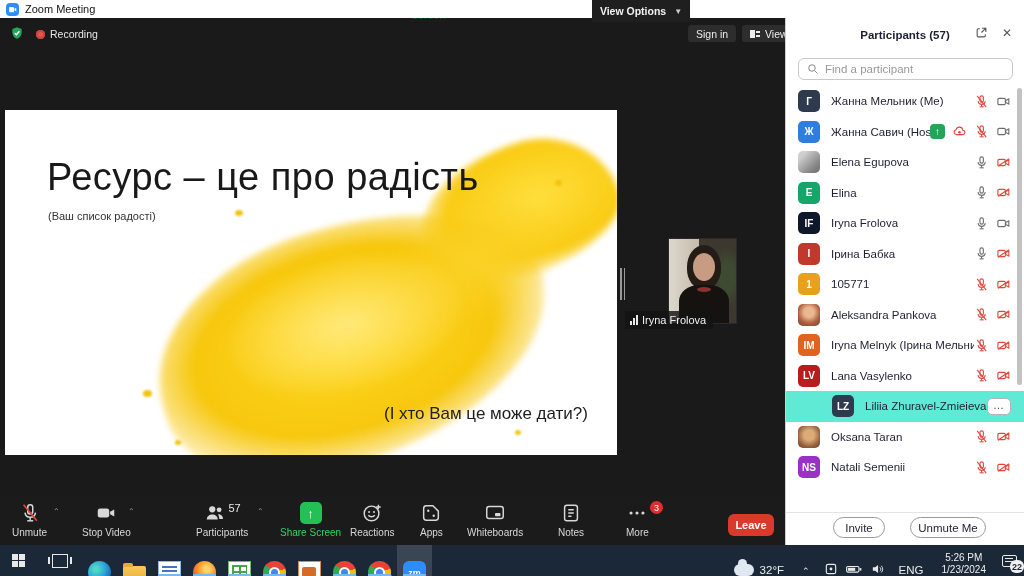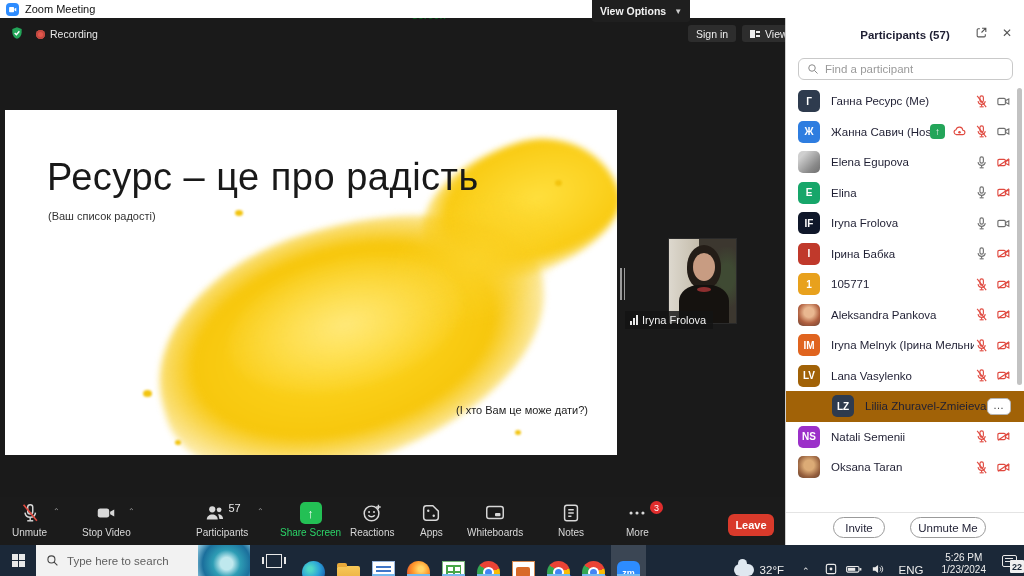--- a/index.html
+++ b/index.html
@@ -29,21 +29,21 @@
   #signin-btn { left:688px; }
   #view-btn { left:742px; }
   .view-glyph { width:10px; height:8px; position:relative; }
   .view-glyph::before { content:""; position:absolute; left:0; top:0; width:5px; height:8px; background:#ededed; }
   .view-glyph::after { content:""; position:absolute; left:6px; top:1px; width:4px; height:2px; background:#ededed; box-shadow:0 4px 0 #ededed; }
 
   
   #slide { left:5px; top:110px; width:612px; height:345px; background:#fff; overflow:hidden; }
   #slide-title { position:absolute; left:42px; top:46px; font-size:38px; color:#191919; letter-spacing:0.5px; }
   #slide-subtitle { position:absolute; left:43px; top:100px; font-size:11px; color:#333; }
-  #slide-footer { position:absolute; right:29px; top:294px; font-size:11px; color:#1d1d1d; }
+  #slide-footer { position:absolute; right:29px; top:294px; font-size:17px; color:#1d1d1d; }
   #splash { position:absolute; left:130px; top:30px; width:475px; height:330px; }
   .blob { position:absolute; filter:blur(3px); }
   .b1 { right:-10px; top:5px; width:200px; height:130px; background:radial-gradient(ellipse at 60% 45%, #ffdf3d 0%, #f9cb13 55%, rgba(249,203,19,0) 78%); border-radius:58% 42% 55% 45% / 48% 60% 40% 52%; transform:rotate(-18deg); }
   .b2 { left:18px; top:85px; width:400px; height:235px; background:radial-gradient(ellipse at 48% 48%, #ffd926 0%, #f7c70d 52%, rgba(247,199,13,0) 80%); border-radius:48% 52% 60% 40% / 55% 45% 58% 42%; transform:rotate(-16deg); }
   .b3 { left:90px; top:120px; width:240px; height:130px; background:radial-gradient(ellipse, #ffe878 0%, rgba(255,232,120,0) 75%); border-radius:50%; transform:rotate(-14deg); }
   .b4 { left:250px; top:60px; width:180px; height:120px; background:radial-gradient(ellipse, #fbd227 0%, rgba(251,210,39,0) 72%); border-radius:45% 55% 50% 50%/60% 40% 55% 45%; transform:rotate(-22deg); }
   .speck { position:absolute; background:#f2c40f; border-radius:50%; filter:blur(1px); }
 
   
   #pane-handle { left:620px; top:268px; width:6px; height:32px; display:flex; gap:2px; }
@@ -71,21 +71,21 @@
 
   
   #panel { left:785px; top:18px; width:239px; height:527px; background:#fff; border-left:1px solid #d0d0d0; z-index:20; }
   #panel-header { position:absolute; left:0; top:7px; width:100%; height:20px; display:flex; align-items:center; }
   #panel-title { position:absolute; left:0; width:100%; text-align:center; font-size:11.5px; font-weight:bold; color:#1f1f33; }
   #popout-icon { position:absolute; right:36px; top:1px; color:#555; }
   #panel-close { position:absolute; right:12px; top:1px; color:#555; font-size:12px; }
   #search-box { position:absolute; left:12px; top:40px; width:215px; height:22px; border:1px solid #c9c9c9; border-radius:6px; display:flex; align-items:center; padding:0 8px; gap:6px; color:#9a9a9a; font-size:11.5px; }
   #plist { position:absolute; left:0; top:68px; width:239px; }
   .prow { height:30.5px; display:flex; align-items:center; padding:0 14px 0 12px; position:relative; }
-  .prow.hovered { background:#a16207;padding-left:46px; }
+  .prow.hovered { background:#5eead4;padding-left:46px; }
   .pavatar { width:22px; height:22px; border-radius:5px; color:#fff; font-size:10px; font-weight:bold; display:flex; align-items:center; justify-content:center; flex:none; }
   .pavatar.photo1 { background:linear-gradient(135deg,#cfcfcf 20%,#8a8a8a 70%,#6f6f6f); }
   .pavatar.photo2 { background:radial-gradient(circle at 50% 38%, #e9b790 28%, #b06040 62%, #6f4434); }
   .pavatar.photo3 { background:radial-gradient(circle at 50% 42%, #dcab76 30%, #96603e 68%, #6b4530); }
   .pname { margin-left:11px; font-size:11.5px; color:#1f1f33; white-space:nowrap; overflow:hidden; flex:1; }
   .picons { display:flex; align-items:center; gap:7px; flex:none; }
   .pi { width:15px; height:15px; }
   .gray { color:#6f6f6f; }
   .red { color:#e0493f; }
   .green-share { width:15px; height:15px; background:#23a559; border-radius:4px; color:#fff; font-size:10px; font-weight:bold; display:flex; align-items:center; justify-content:center; }
@@ -131,21 +131,21 @@
   .tray-txt { color:#eee; font-size:11.5px; }
   .cloud-ic { width:20px; height:12px; background:#dfe8f0; border-radius:8px; position:relative; margin-right:6px; }
   .cloud-ic::before { content:""; position:absolute; left:4px; top:-5px; width:9px; height:9px; border-radius:50%; background:#dfe8f0; }
   #tray-chev { color:#eee; font-size:9px; margin:0 10px 0 18px; }
   .tray-ic { margin:0 4px; display:flex; align-items:center; }
   #tray-lang { margin:0 10px; }
   #tray-clock { text-align:center; color:#eee; font-size:10px; line-height:12px; margin:0 8px; }
   #notif-area { position:relative; width:30px; height:31px; display:flex; align-items:center; justify-content:center; }
   .notif-ic { width:15px; height:12px; border:1.5px solid #e8e8e8; border-radius:2px; position:relative; }
   .notif-ic::before { content:""; position:absolute; left:2px; top:2px; width:8px; height:1.5px; background:#e8e8e8; box-shadow:0 3px 0 #e8e8e8; }
-  .notif-badge { position:absolute; right:0px; bottom:3px; min-width:14px; height:13px; border-radius:1px; background:#f0f0f0; color:#1b2838; font-size:9px; font-weight:bold; display:flex; align-items:center; justify-content:center; padding:0 2px; }
+  .notif-badge { position:absolute; right:0px; bottom:3px; min-width:14px; height:13px; border-radius:6px; background:#f0f0f0; color:#1b2838; font-size:9px; font-weight:bold; display:flex; align-items:center; justify-content:center; padding:0 2px; }
 </style>
 </head>
 <body>
 
 <div id="stage">
 
   <div class="abs" id="titlebar">
     <span class="zm-app-icon">
       <svg viewBox="0 0 24 24">
           <path fill="#fff" d="M3 7a2 2 0 0 1 2-2h9a2 2 0 0 1 2 2v10a2 2 0 0 1-2 2H5a2 2 0 0 1-2-2zM17 10l5-3v10l-5-3z"></path>
@@ -323,21 +323,21 @@
     <div id="search-box">
       <svg style="width:12px;height:12px;flex:none" viewBox="0 0 24 24">
           <circle cx="10" cy="10" r="6.5" fill="none" stroke="#8a8a8a" stroke-width="2"></circle>
           <line x1="15" y1="15" x2="21" y2="21" stroke="#8a8a8a" stroke-width="2"></line>
         </svg>
       <span>Find a participant</span>
     </div>
     <div id="plist">
         <div class="prow">
           <span class="pavatar" style="background:#2e3b4e">Г</span>
-          <span class="pname">Ганна Ресурс (Me)</span>
+          <span class="pname">Жанна Мельник (Me)</span>
           <span class="picons">
             <svg class="pi red" viewBox="0 0 24 24">
               <rect x="9.5" y="3" width="5.5" height="10" rx="2.7" fill="none" stroke="currentColor" stroke-width="1.8"></rect>
               <path d="M6.5 11.5a5.8 5.8 0 0 0 11.5 0" fill="none" stroke="currentColor" stroke-width="1.8"></path>
               <line x1="12.2" y1="17.5" x2="12.2" y2="20" stroke="currentColor" stroke-width="1.8"></line>
               <line x1="9" y1="20.5" x2="15.5" y2="20.5" stroke="currentColor" stroke-width="1.8"></line>
               <line x1="5" y1="3" x2="19.5" y2="21" stroke="currentColor" stroke-width="1.8"></line>
             </svg>
             <svg class="pi gray" viewBox="0 0 24 24">
               <rect x="3" y="7" width="12" height="10" rx="2" fill="none" stroke="currentColor" stroke-width="1.8"></rect>
@@ -482,21 +482,21 @@
               <line x1="5" y1="3" x2="19.5" y2="21" stroke="currentColor" stroke-width="1.8"></line>
             </svg>
             <svg class="pi red" viewBox="0 0 24 24">
               <rect x="3" y="7" width="12" height="10" rx="2" fill="none" stroke="currentColor" stroke-width="1.8"></rect>
               <path d="M15.5 10.5l5-2.5v8l-5-2.5z" fill="none" stroke="currentColor" stroke-width="1.8"></path>
               <line x1="3" y1="18" x2="21" y2="6" stroke="currentColor" stroke-width="1.8"></line>
             </svg>
           </span>
         </div>
         <div class="prow">
-          <span class="pavatar" style="background:#a16207">LV</span>
+          <span class="pavatar" style="background:#b91c1c">LV</span>
           <span class="pname">Lana Vasylenko</span>
           <span class="picons">
             <svg class="pi red" viewBox="0 0 24 24">
               <rect x="9.5" y="3" width="5.5" height="10" rx="2.7" fill="none" stroke="currentColor" stroke-width="1.8"></rect>
               <path d="M6.5 11.5a5.8 5.8 0 0 0 11.5 0" fill="none" stroke="currentColor" stroke-width="1.8"></path>
               <line x1="12.2" y1="17.5" x2="12.2" y2="20" stroke="currentColor" stroke-width="1.8"></line>
               <line x1="9" y1="20.5" x2="15.5" y2="20.5" stroke="currentColor" stroke-width="1.8"></line>
               <line x1="5" y1="3" x2="19.5" y2="21" stroke="currentColor" stroke-width="1.8"></line>
             </svg>
             <svg class="pi red" viewBox="0 0 24 24">
@@ -507,40 +507,40 @@
           </span>
         </div>
         <div class="prow hovered">
           <span class="pavatar" style="background:#2e3b4e">LZ</span>
           <span class="pname">Liliia Zhuravel-Zmieieva</span>
           <span class="picons">
             <span class="more-btn">…</span>
           </span>
         </div>
         <div class="prow">
+          <span class="pavatar photo3"></span>
+          <span class="pname">Oksana Taran</span>
+          <span class="picons">
+            <svg class="pi red" viewBox="0 0 24 24">
+              <rect x="9.5" y="3" width="5.5" height="10" rx="2.7" fill="none" stroke="currentColor" stroke-width="1.8"></rect>
+              <path d="M6.5 11.5a5.8 5.8 0 0 0 11.5 0" fill="none" stroke="currentColor" stroke-width="1.8"></path>
+              <line x1="12.2" y1="17.5" x2="12.2" y2="20" stroke="currentColor" stroke-width="1.8"></line>
+              <line x1="9" y1="20.5" x2="15.5" y2="20.5" stroke="currentColor" stroke-width="1.8"></line>
+              <line x1="5" y1="3" x2="19.5" y2="21" stroke="currentColor" stroke-width="1.8"></line>
+            </svg>
+            <svg class="pi red" viewBox="0 0 24 24">
+              <rect x="3" y="7" width="12" height="10" rx="2" fill="none" stroke="currentColor" stroke-width="1.8"></rect>
+              <path d="M15.5 10.5l5-2.5v8l-5-2.5z" fill="none" stroke="currentColor" stroke-width="1.8"></path>
+              <line x1="3" y1="18" x2="21" y2="6" stroke="currentColor" stroke-width="1.8"></line>
+            </svg>
+          </span>
+        </div>
+        <div class="prow">
           <span class="pavatar" style="background:#9b30c9">NS</span>
           <span class="pname">Natali Semenii</span>
-          <span class="picons">
-            <svg class="pi red" viewBox="0 0 24 24">
-              <rect x="9.5" y="3" width="5.5" height="10" rx="2.7" fill="none" stroke="currentColor" stroke-width="1.8"></rect>
-              <path d="M6.5 11.5a5.8 5.8 0 0 0 11.5 0" fill="none" stroke="currentColor" stroke-width="1.8"></path>
-              <line x1="12.2" y1="17.5" x2="12.2" y2="20" stroke="currentColor" stroke-width="1.8"></line>
-              <line x1="9" y1="20.5" x2="15.5" y2="20.5" stroke="currentColor" stroke-width="1.8"></line>
-              <line x1="5" y1="3" x2="19.5" y2="21" stroke="currentColor" stroke-width="1.8"></line>
-            </svg>
-            <svg class="pi red" viewBox="0 0 24 24">
-              <rect x="3" y="7" width="12" height="10" rx="2" fill="none" stroke="currentColor" stroke-width="1.8"></rect>
-              <path d="M15.5 10.5l5-2.5v8l-5-2.5z" fill="none" stroke="currentColor" stroke-width="1.8"></path>
-              <line x1="3" y1="18" x2="21" y2="6" stroke="currentColor" stroke-width="1.8"></line>
-            </svg>
-          </span>
-        </div>
-        <div class="prow">
-          <span class="pavatar photo3"></span>
-          <span class="pname">Oksana Taran</span>
           <span class="picons">
             <svg class="pi red" viewBox="0 0 24 24">
               <rect x="9.5" y="3" width="5.5" height="10" rx="2.7" fill="none" stroke="currentColor" stroke-width="1.8"></rect>
               <path d="M6.5 11.5a5.8 5.8 0 0 0 11.5 0" fill="none" stroke="currentColor" stroke-width="1.8"></path>
               <line x1="12.2" y1="17.5" x2="12.2" y2="20" stroke="currentColor" stroke-width="1.8"></line>
               <line x1="9" y1="20.5" x2="15.5" y2="20.5" stroke="currentColor" stroke-width="1.8"></line>
               <line x1="5" y1="3" x2="19.5" y2="21" stroke="currentColor" stroke-width="1.8"></line>
             </svg>
             <svg class="pi red" viewBox="0 0 24 24">
               <rect x="3" y="7" width="12" height="10" rx="2" fill="none" stroke="currentColor" stroke-width="1.8"></rect>
@@ -558,28 +558,20 @@
 
   <div class="abs" id="taskbar">
     <div id="start-btn">
         <span class="win-logo">
           <i></i>
           <i></i>
           <i></i>
           <i></i>
         </span>
       </div>
-    <div id="tb-search">
-      <svg style="width:13px;height:13px;flex:none" viewBox="0 0 24 24">
-          <circle cx="10" cy="10" r="6.5" fill="none" stroke="#444" stroke-width="2"></circle>
-          <line x1="15" y1="15" x2="21" y2="21" stroke="#444" stroke-width="2"></line>
-        </svg>
-      <span>Type here to search</span>
-      <span class="weather-art"></span>
-    </div>
     <div class="tv-icon"></div>
     <div class="task-icon">
         <div class="ic24 edge-ic"></div>
       </div>
     <div class="task-icon">
         <div class="ic24">
           <div class="folder-ic"></div>
         </div>
       </div>
     <div class="task-icon underlined">

